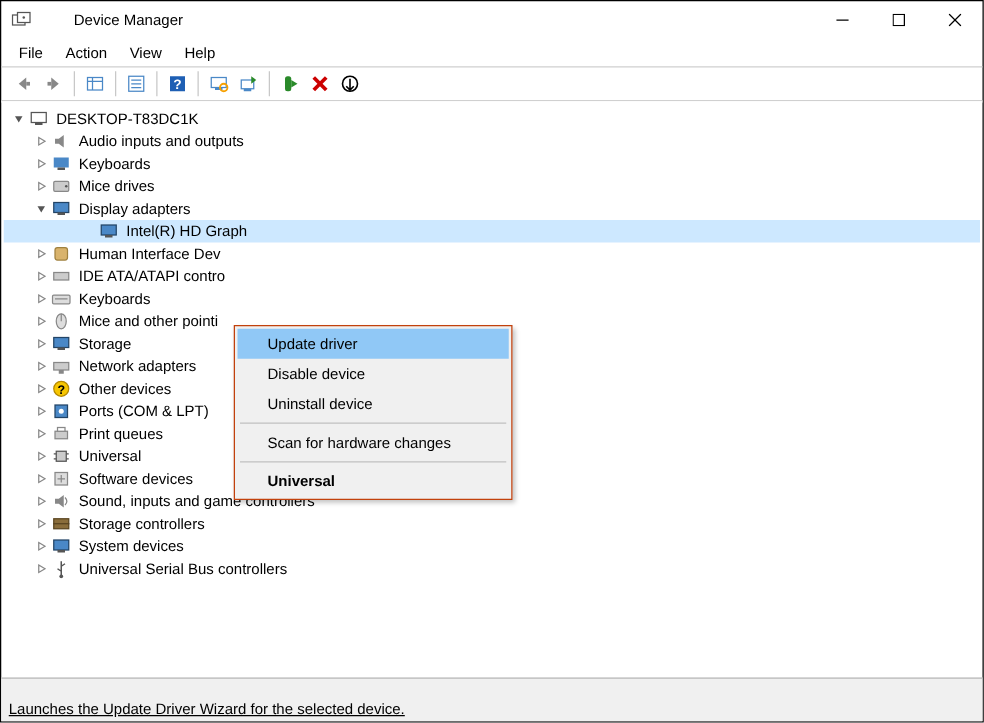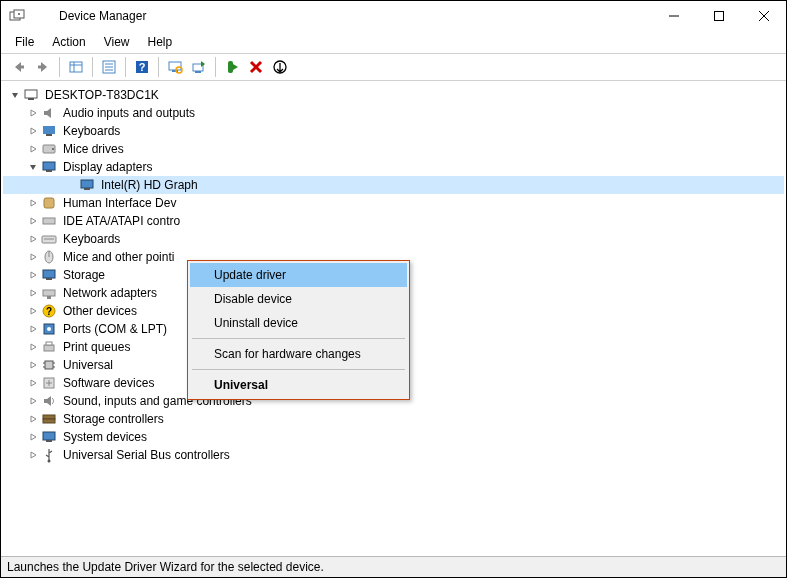--- a/index.html
+++ b/index.html
@@ -98,23 +98,24 @@
   }
   .ctxitem {
     padding: 5px 10px 5px 24px;
   }
   .ctxitem.hover { background:#90c8f6; }
   .ctxsep { height:1px; background:#c0c0c0; margin:3px 2px; }
   .ctxitem.bold { font-weight:700; }
   
   .statusbar {
     border-top: 1px solid #b8b8b8;
-    padding: 3px 6px;
+    padding: 17px 6px;
     height: 21px;
     background:#f0f0f0;
+    text-decoration:underline;
   }
 </style>
 </head>
 <body>
 
 <div class="titlebar">
   <span class="app-icon">
     <svg viewBox="0 0 16 16">
         <rect x="1" y="4" width="10" height="8" fill="none" stroke="#555" stroke-width="1"></rect>
         <rect x="5" y="2" width="10" height="8" fill="#fff" stroke="#555" stroke-width="1"></rect>

